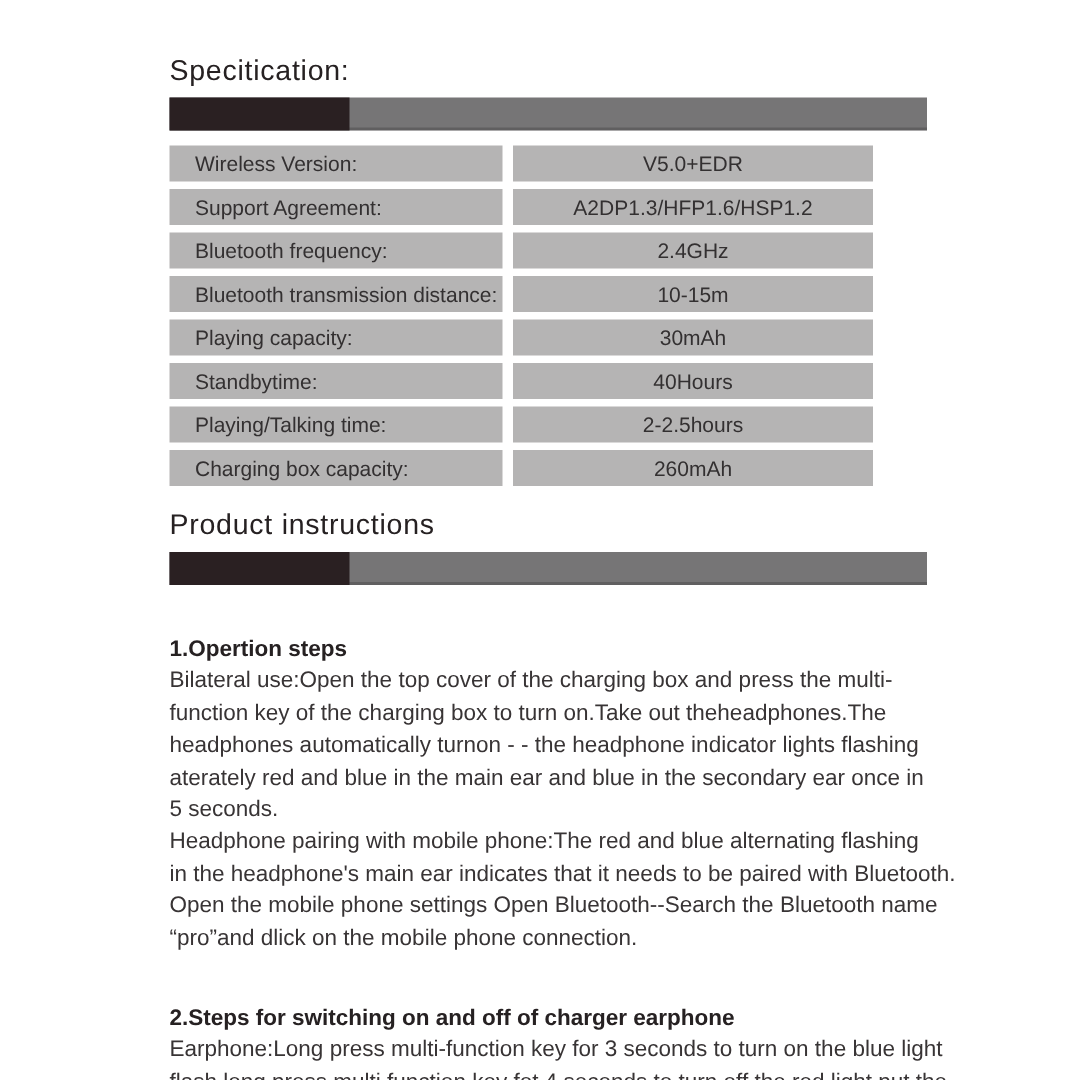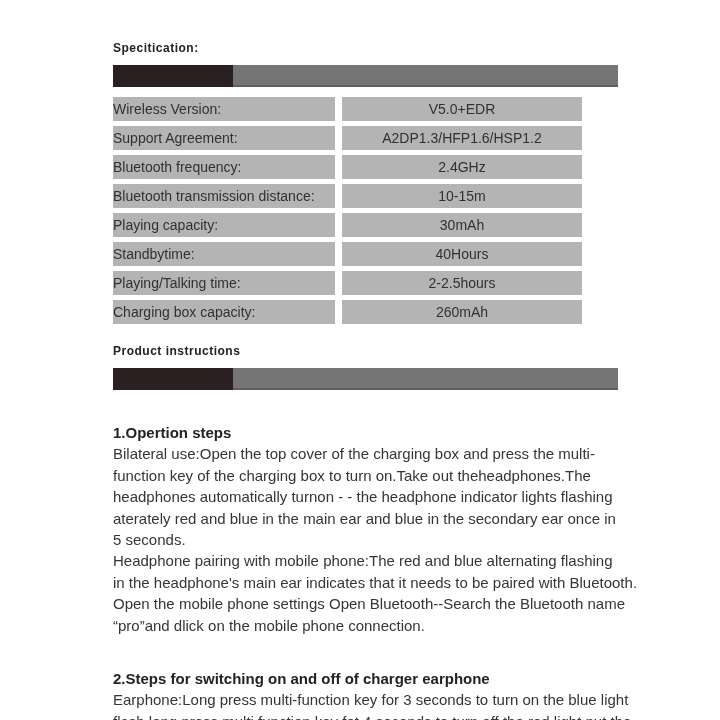--- a/index.html
+++ b/index.html
@@ -15,22 +15,22 @@
     width: 720px;
     height: 720px;
     font-family: "Liberation Sans", "DejaVu Sans", sans-serif;
     overflow: hidden;
   }
   .content {
     padding: 38px 0 0 113px;
     width: 720px;
   }
   .doc-heading {
-    font-size: 12px;
-    font-weight: bold;
+    font-size: 19px;
+    font-weight: normal;
     color: var(--heading-color);
     letter-spacing: 0.5px;
     line-height: 20px;
   }
   .divider-bar {
     width: 505px;
     height: 22px;
     background: var(--bar-gray);
     margin-top: 7px;
     position: relative;
@@ -54,21 +54,21 @@
   }
   .spec-cell {
     background: var(--cell-gray);
     color: #333031;
     font-size: 14px;
     display: flex;
     align-items: center;
   }
   .spec-label {
     width: 222px;
-    padding-left: 0;
+    padding-left: 17px;
     margin-right: 7px;
   }
   .spec-value {
     width: 240px;
     justify-content: center;
     text-align: center;
   }
   .instructions-heading {
     margin-top: 17px;
   }

